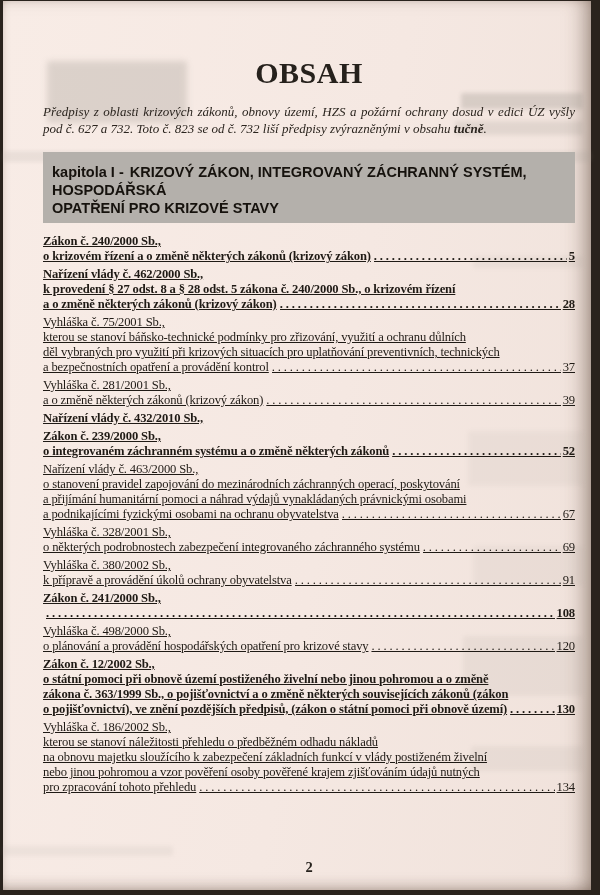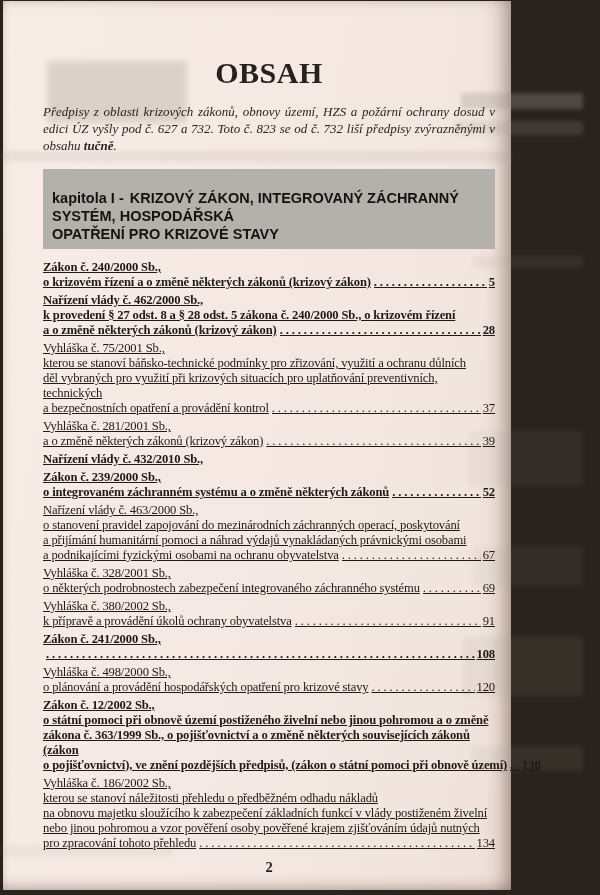--- a/index.html
+++ b/index.html
@@ -2,21 +2,21 @@
 <html lang="cs"><head>
 <meta charset="utf-8">
 <style>
   html,body { margin:0; padding:0; background:#1d1813; }
   .photo {
     position:relative; width:600px; height:895px;
     background:#2a231d; overflow:hidden;
     font-family:"Liberation Serif", serif;
   }
   .paper {
-    position:absolute; left:3px; top:1px; width:508px; height:889px;
+    position:absolute; left:3px; top:1px; width:588px; height:889px;
     background:linear-gradient(100deg, #f8ece6 0%, #f5e8e2 55%, #f0e2db 100%);
     box-shadow:
       inset -16px 0 22px -12px rgba(74,52,38,.55),
       inset 4px 0 8px -6px rgba(74,52,38,.22),
       inset 0 -10px 16px -10px rgba(74,52,38,.40),
       inset 0 6px 10px -8px rgba(74,52,38,.18);
   }
   
   .ghost {
     position:absolute; background:#9d978f; filter:blur(2px);
@@ -33,21 +33,21 @@
   }
   .intro {
     margin:14px 0 0 0; font-style:italic;
     font-size:13px; line-height:17px; text-align:justify;
     color:#2a241e;
   }
   .intro b { font-weight:bold; }
   .chapter-bar {
     margin-top:15px; background:#b4b0ab; color:#16120d;
     font-family:"Liberation Sans", sans-serif; font-weight:bold;
-    font-size:14.5px; line-height:18px; padding:20px 8px 6px 9px;
+    font-size:14.5px; line-height:18px; padding:11px 8px 6px 9px;
   }
   .ch-line1 span + span { margin-left:6px; }
   .ch-line2 { text-align:left; }
   .toc {
     margin-top:11px; font-size:12.6px; line-height:15px;
     letter-spacing:-.15px; color:#1f1a15;
   }
   .entry { margin-top:3px;text-decoration:underline; }
   .entry.bold { font-weight:bold; }
   .dotline { display:flex; align-items:baseline; }

